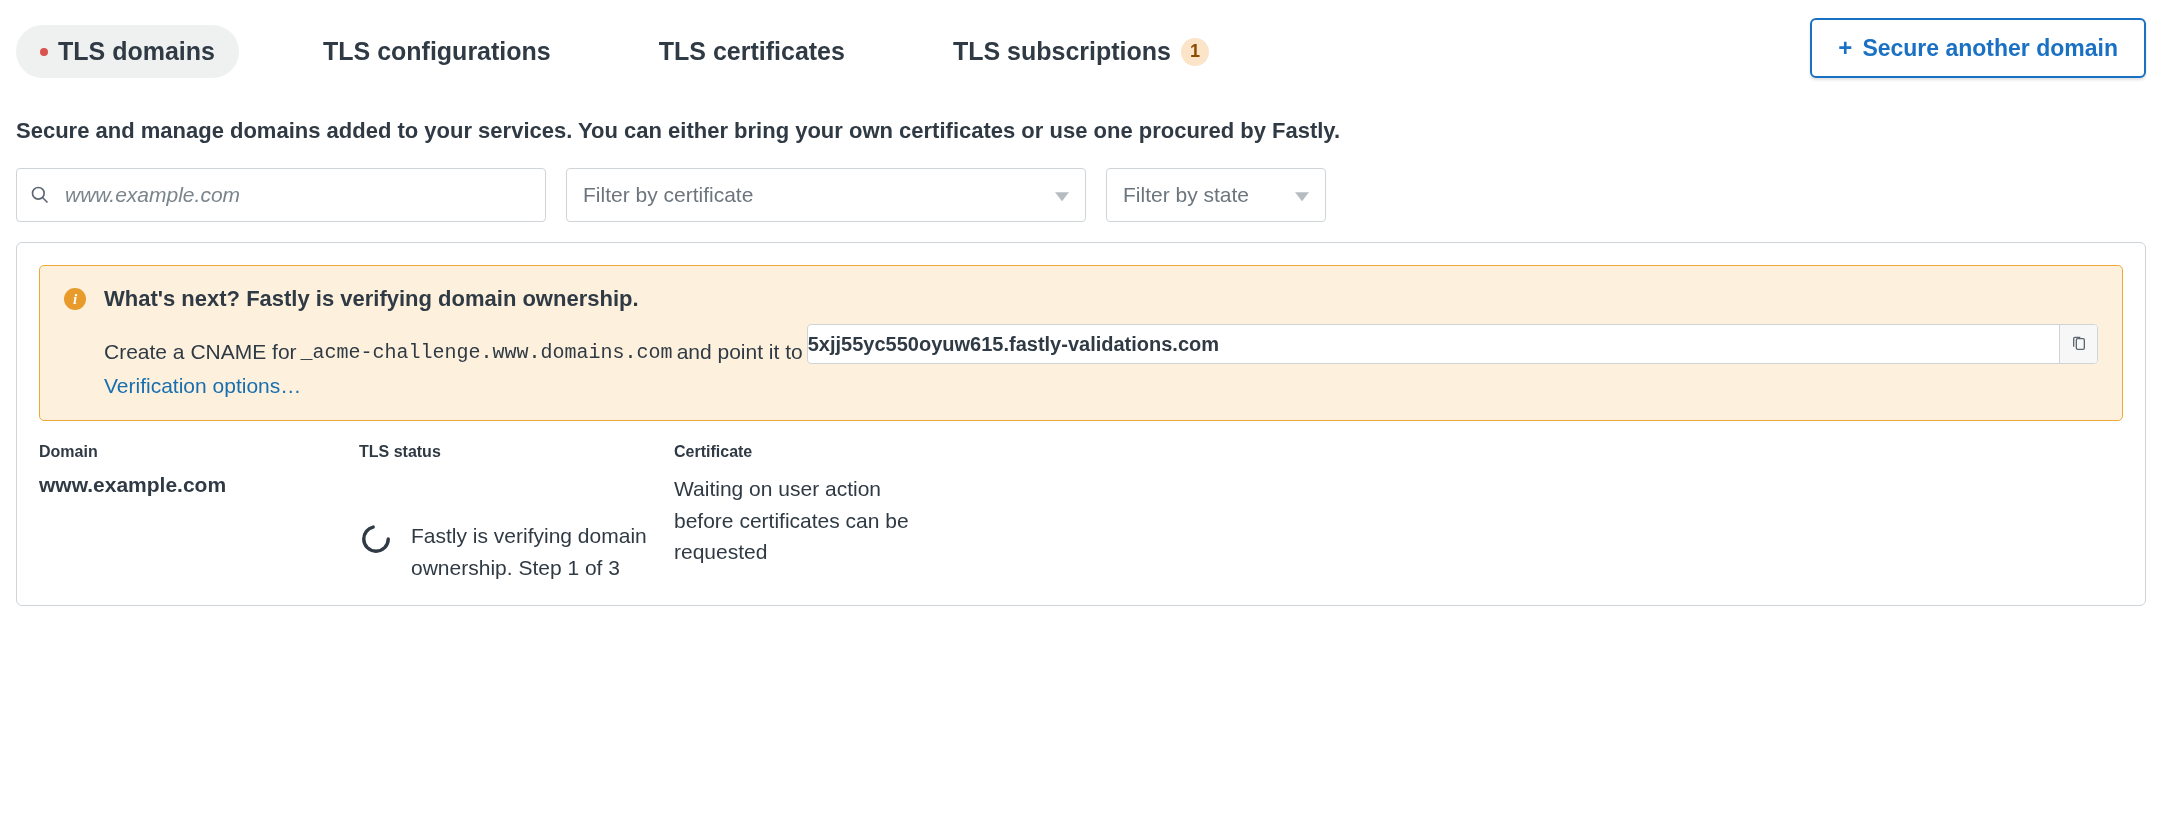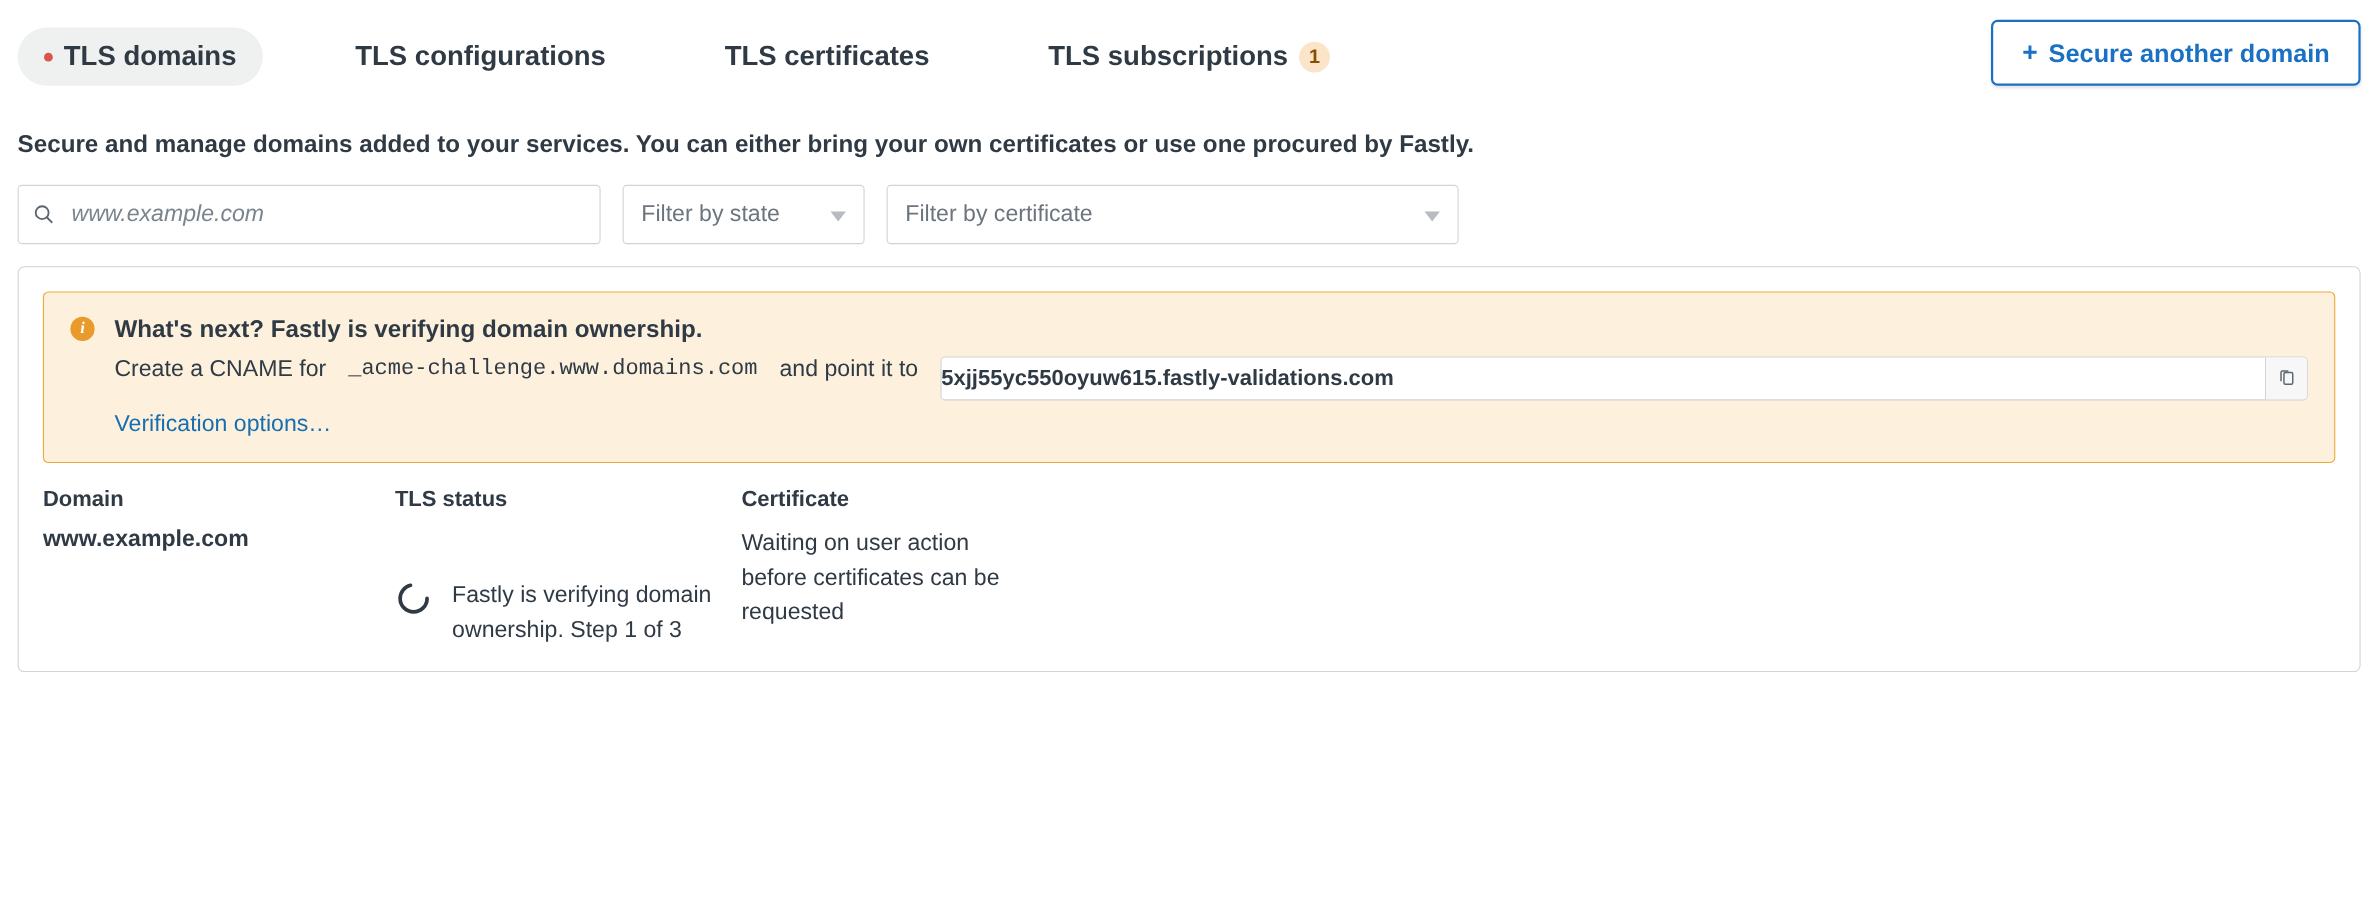--- a/index.html
+++ b/index.html
@@ -165,23 +165,23 @@
   .notice-title {
     font-size: 22px;
     font-weight: 700;
     color: #2f3a44;
     margin-bottom: 12px;
   }
   .notice-line {
     font-size: 21px;
     color: #2f3a44;
     display: flex;
-    align-items: flex-start;
+    align-items: flex-end;
     flex-wrap: wrap;
-    gap: 20px;
+    gap: 4px;
     margin-bottom: 10px;
     margin-top: 12px;
   }
   .mono {
     font-family: "SFMono-Regular", Consolas, "Liberation Mono", Menlo, monospace;
     font-size: 20px;
   }
   .cname-input-wrap {
     position: relative;
     flex: 1;
@@ -219,21 +219,21 @@
     cursor: pointer;
   }
   .columns {
     display: flex;
     gap: 10px;
   }
   .col-domain { width: 310px; }
   .col-status { width: 305px; display: flex; gap: 18px; }
   .col-cert { flex: 0 0 260px; }
   .col-header {
-    font-size: 20px;
+    font-size: 16px;
     font-weight: 700;
     color: #2f3a44;
     margin-bottom: 12px;
   }
   .domain-value {
     font-size: 21px;
     font-weight: 700;
     color: #2f3a44;
   }
   .spinner-wrap { flex-shrink: 0; margin-top: 2px; }
@@ -273,25 +273,25 @@
 <p class="description">Secure and manage domains added to your services. You can either bring your own certificates or use one procured by Fastly.</p>
 
 <div class="filters-row">
   <div class="search-wrap">
     <svg width="20" height="20" viewBox="0 0 24 24" fill="none" stroke="#5c6670" stroke-width="2">
       <circle cx="10" cy="10" r="7"></circle>
       <line x1="21" y1="21" x2="15" y2="15"></line>
     </svg>
     <input class="search-input" type="text" placeholder="www.example.com" style="">
   </div>
+  <div class="select cert">
+    <span>Filter by certificate</span>
+  </div>
   <div class="select state">
     <span>Filter by state</span>
-  </div>
-  <div class="select cert">
-    <span>Filter by certificate</span>
   </div>
 </div>
 
 <div class="card">
 
   <div class="notice">
     <div class="info-icon">i</div>
     <div class="notice-body">
       <div class="notice-title">What's next? Fastly is verifying domain ownership.</div>
       <div class="notice-line">

